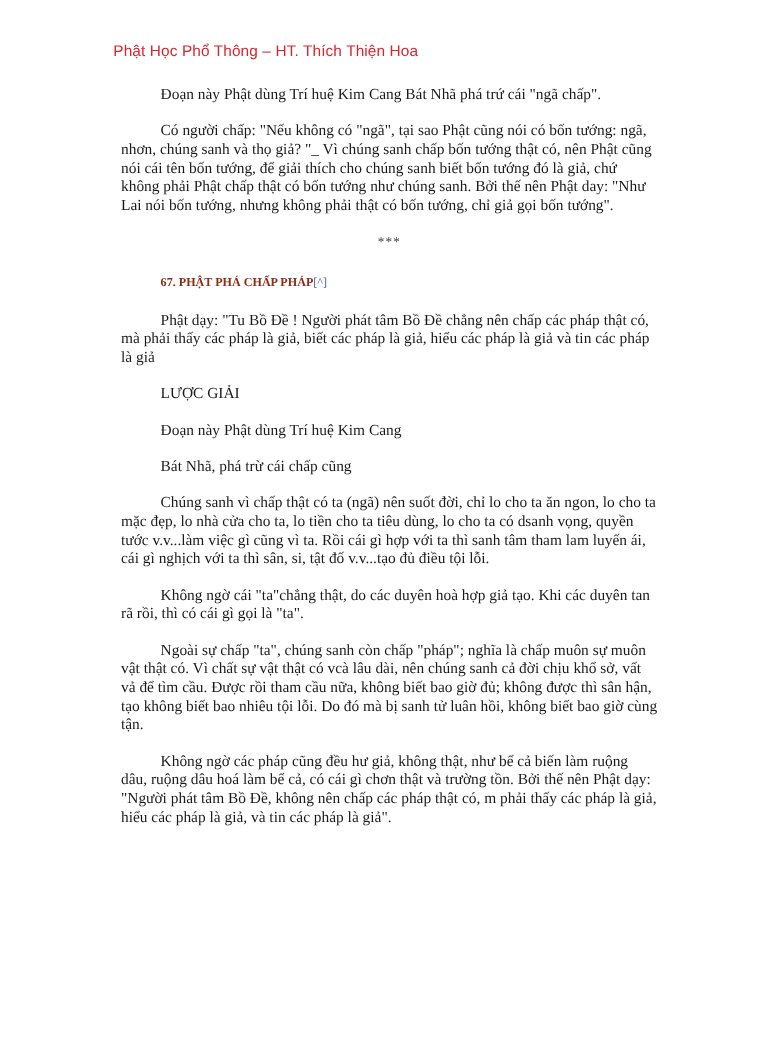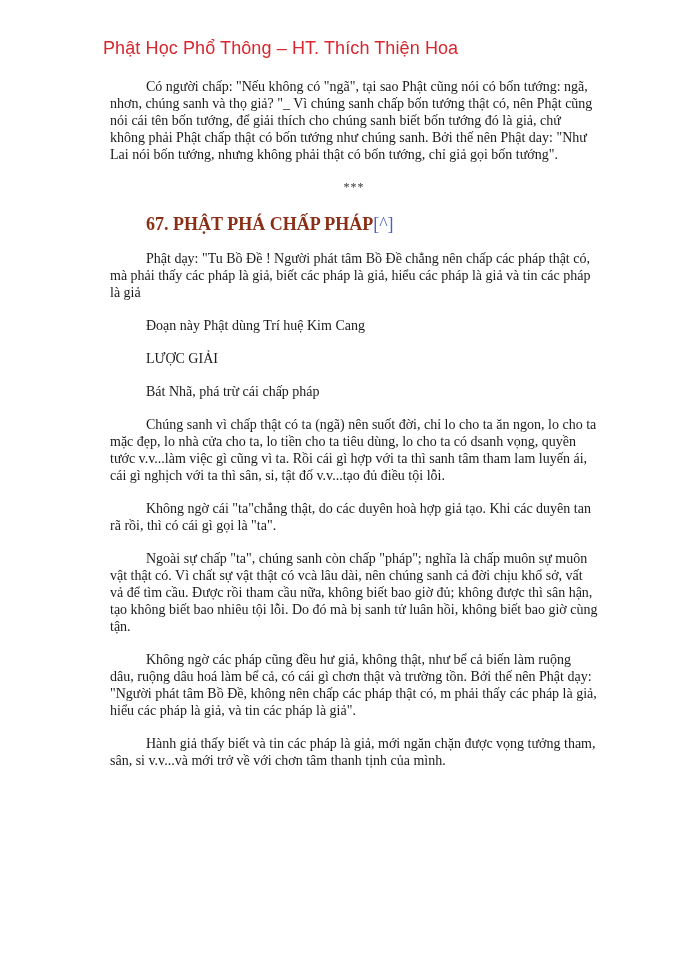--- a/index.html
+++ b/index.html
@@ -11,21 +11,21 @@
       width: 700px;
       height: 960px;
       position: relative;
       overflow: hidden;
     }
     .page-header {
       position: absolute;
       left: 103px;
       top: 38px;
       font-family: "Liberation Sans", sans-serif;
-      font-size: 18px;
+      font-size: 14px;
       color: #d8262e;
       letter-spacing: 0.1px;
     }
     .content {
       position: absolute;
       left: 110px;
       top: 78px;
       width: 488px;
       font-family: "Liberation Serif", serif;
       font-size: 14px;
@@ -40,46 +40,46 @@
       text-align: center;
       margin: 0 0 20px 0;
       font-size: 12px;
       color: #333;
       letter-spacing: 1px;
     }
     .section-heading {
       margin: 0 0 17px 36px;
       font-family: "Liberation Serif", serif;
       font-weight: bold;
-      font-size: 18px;
+      font-size: 11px;
       color: #8b2e16;
     }
     .section-heading .anchor-link {
       font-weight: normal;
       color: #4a5fc1;
       text-decoration: none;
       cursor: pointer;
     }
   </style>
 </head>
 <body>
 
 <div class="page-header">Phật Học Phổ Thông – HT. Thích Thiện Hoa</div>
 
 <div class="content">
+  <p>Đoạn này Phật dùng Trí huệ Kim Cang Bát Nhã phá trứ cái "ngã chấp".</p>
   <p>Có người chấp: "Nếu không có "ngã", tại sao Phật cũng nói có bốn tướng: ngã, nhơn, chúng sanh và thọ giả? "_ Vì chúng sanh chấp bốn tướng thật có, nên Phật cũng nói cái tên bốn tướng, để giải thích cho chúng sanh biết bốn tướng đó là giả, chứ không phải Phật chấp thật có bốn tướng như chúng sanh. Bởi thế nên Phật day: "Như Lai nói bốn tướng, nhưng không phải thật có bốn tướng, chỉ giả gọi bốn tướng".</p>
 
   <div class="separator">***</div>
 
   <div class="section-heading">
     <span>67. PHẬT PHÁ CHẤP PHÁP</span><a class="anchor-link">[^]</a>
   </div>
 
   <p>Phật dạy: "Tu Bồ Đề ! Người phát tâm Bồ Đề chẳng nên chấp các pháp thật có, mà phải thấy các pháp là giả, biết các pháp là giả, hiểu các pháp là giả và tin các pháp là giả</p>
+  <p>LƯỢC GIẢI</p>
   <p>Đoạn này Phật dùng Trí huệ Kim Cang</p>
-  <p>LƯỢC GIẢI</p>
-  <p>Bát Nhã, phá trừ cái chấp pháp</p>
+  <p>Bát Nhã, phá trừ cái chấp cũng</p>
   <p>Chúng sanh vì chấp thật có ta (ngã) nên suốt đời, chỉ lo cho ta ăn ngon, lo cho ta mặc đẹp, lo nhà cửa cho ta, lo tiền cho ta tiêu dùng, lo cho ta có dsanh vọng, quyền tước v.v...làm việc gì cũng vì ta. Rồi cái gì hợp với ta thì sanh tâm tham lam luyến ái, cái gì nghịch với ta thì sân, si, tật đố v.v...tạo đủ điều tội lỗi.</p>
   <p>Không ngờ cái "ta"chẳng thật, do các duyên hoà hợp giả tạo. Khi các duyên tan rã rồi, thì có cái gì gọi là "ta".</p>
   <p>Ngoài sự chấp "ta", chúng sanh còn chấp "pháp"; nghĩa là chấp muôn sự muôn vật thật có. Vì chất sự vật thật có vcà lâu dài, nên chúng sanh cả đời chịu khổ sở, vất vả để tìm cầu. Được rồi tham cầu nữa, không biết bao giờ đủ; không được thì sân hận, tạo không biết bao nhiêu tội lỗi. Do đó mà bị sanh tử luân hồi, không biết bao giờ cùng tận.</p>
   <p>Không ngờ các pháp cũng đều hư giả, không thật, như bể cả biến làm ruộng dâu, ruộng dâu hoá làm bể cả, có cái gì chơn thật và trường tồn. Bởi thế nên Phật dạy: "Người phát tâm Bồ Đề, không nên chấp các pháp thật có, m phải thấy các pháp là giả, hiểu các pháp là giả, và tin các pháp là giả".</p>
-  <p>Hành giả thấy biết và tin các pháp là giả, mới ngăn chặn được vọng tưởng tham, sân, si v.v...và mới trở về với chơn tâm thanh tịnh của mình.</p>
 </div>
 
 </body></html>

